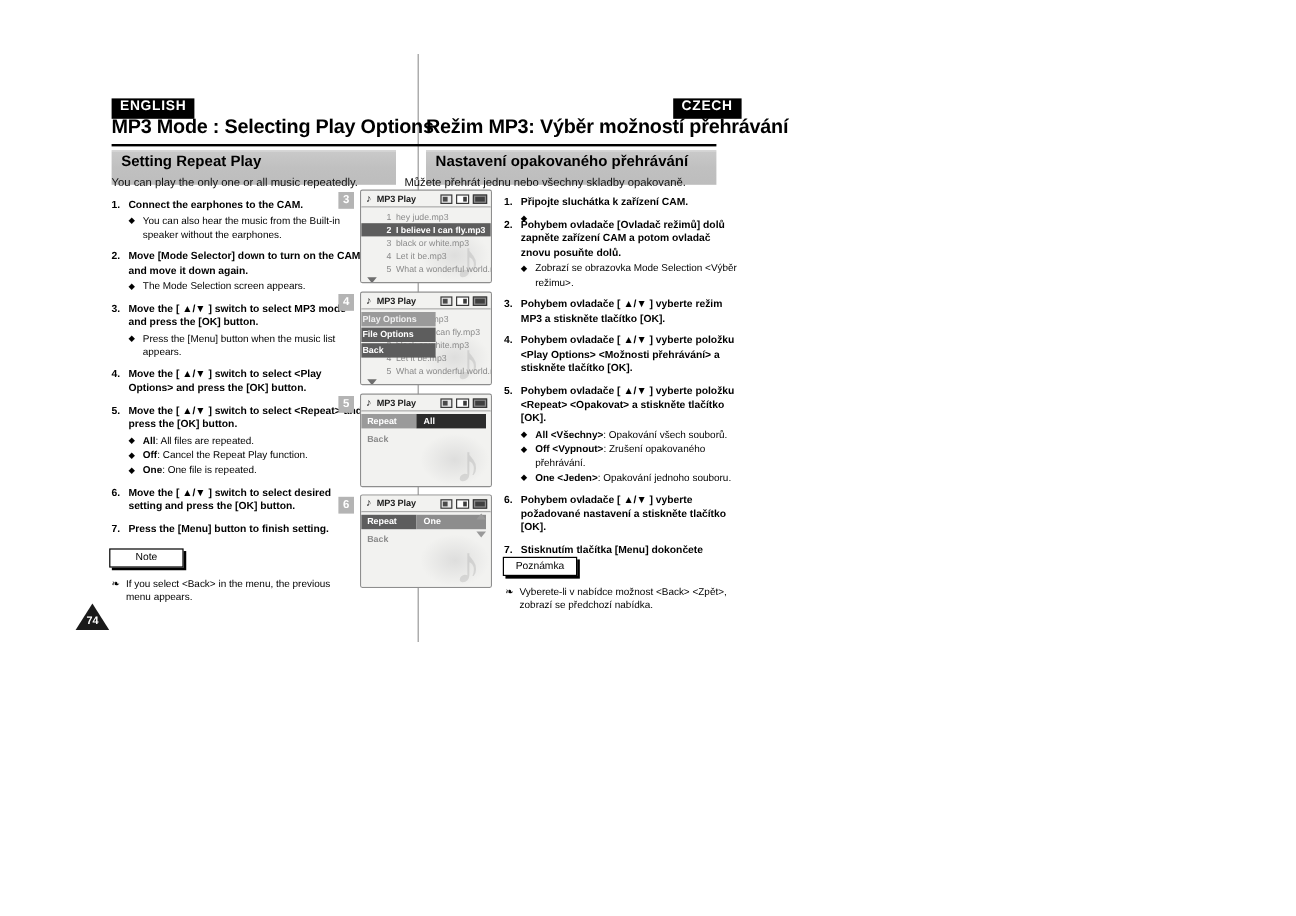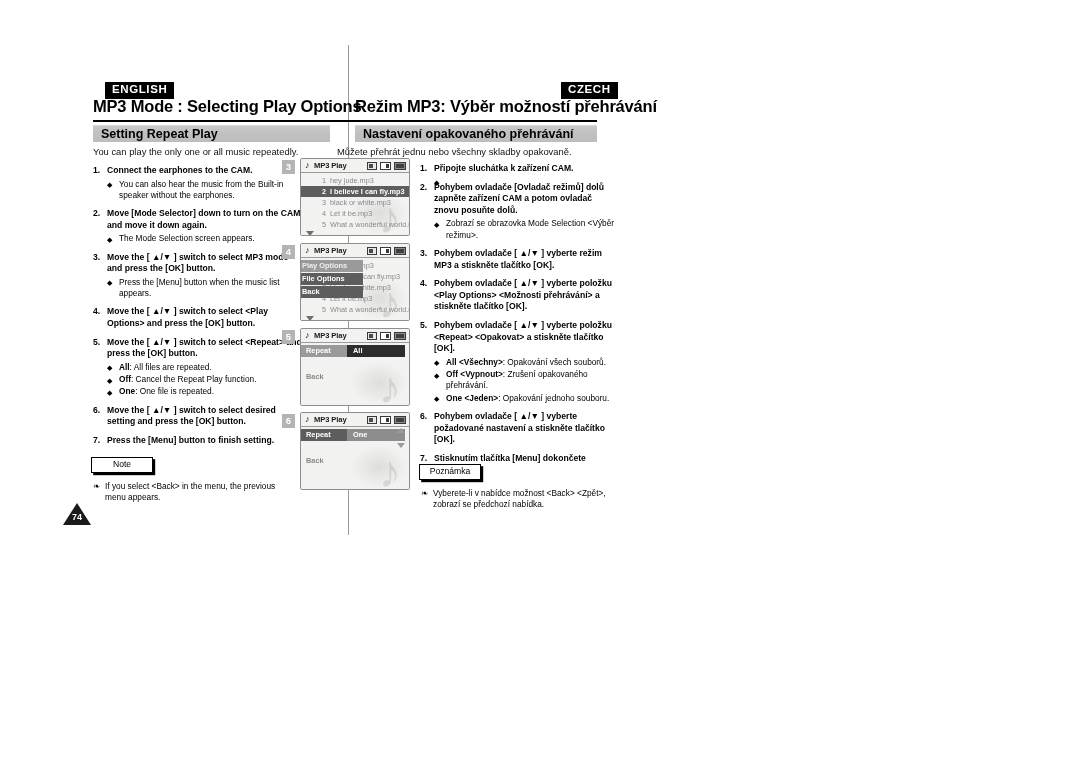--- a/index.html
+++ b/index.html
@@ -28,21 +28,21 @@
   .lang-badge {
     position: absolute;
     background: #000000;
     color: #ffffff;
     font-size: 11.5px;
     font-weight: bold;
     letter-spacing: 0.6px;
     padding: 2px 7px 3px 7px;
     line-height: 1;
   }
-  .lang-en { left: 105px; top: 82px; }
+  .lang-en { left: 93px; top: 82px; }
   .lang-cz { left: 561px; top: 82px; text-align: center; }
 
   
   .chapter-title {
     position: absolute;
     font-size: 16.5px;
     font-weight: bold;
     color: #000000;
     white-space: nowrap;
     letter-spacing: -0.2px;
@@ -53,21 +53,21 @@
   .title-rule {
     position: absolute;
     left: 93px; top: 120px;
     width: 504px; height: 2px;
     background: #000000;
   }
 
   
   .section-bar {
     position: absolute;
-    height: 17px;
+    height: 29px;
     background: linear-gradient(to bottom, #c9c9c9 0%, #c0c0c0 50%, #bdbdbd 100%);
     border-top: 1px solid #d6d6d6;
   }
   .section-bar span {
     position: absolute;
     left: 8px; top: 1px;
     font-size: 12.5px;
     font-weight: bold;
     color: #000000;
     white-space: nowrap;
@@ -311,21 +311,21 @@
     font-size: 7.4px;
     font-weight: bold;
     line-height: 12px;
     padding-left: 1px;
     white-space: nowrap;
   }
   .menu-item.dim { background: #9a9a9a; color: #efefef; }
   .row-setting {
     position: relative;
     height: 12px;
-    margin-bottom: 14px;
+    margin-bottom: 3px;
     font-size: 7.4px;
     line-height: 12px;
     white-space: nowrap;
   }
   .row-setting .lbl {
     position: absolute;
     left: 0; top: 0;
     width: 46px;
     padding-left: 5px;
     height: 12px;

